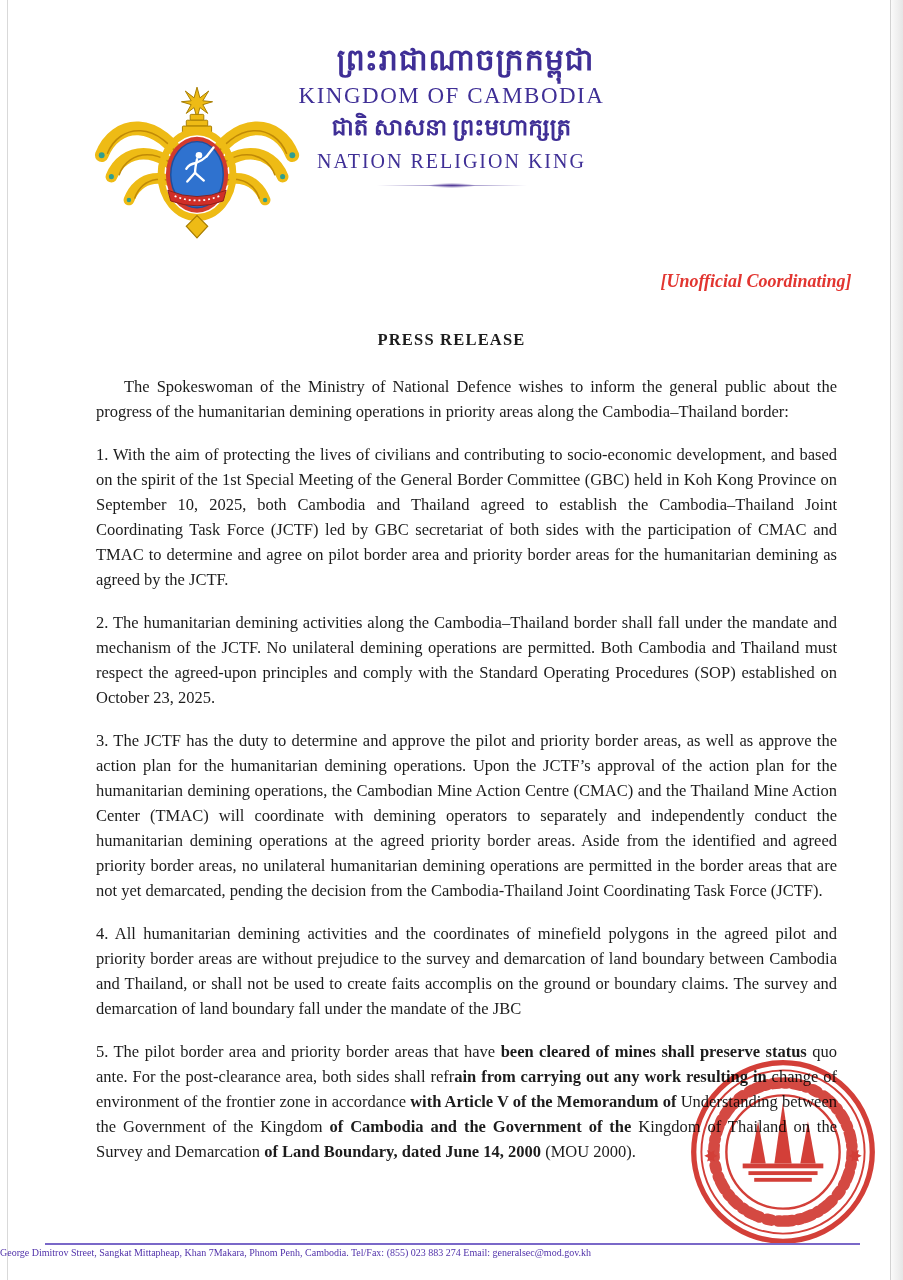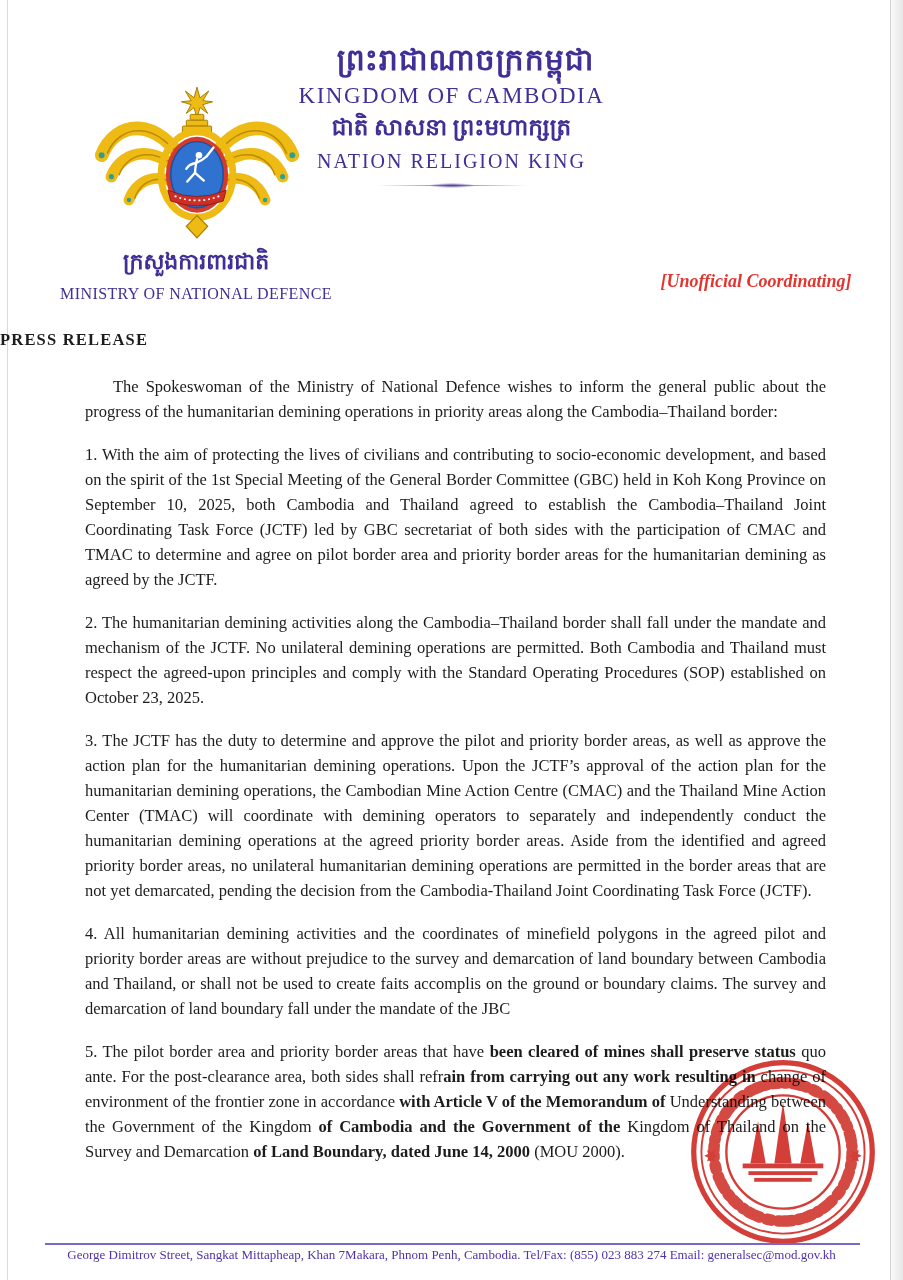--- a/index.html
+++ b/index.html
@@ -72,28 +72,28 @@
 
   .translation-note {
     position: absolute; left: 641px; top: 271px; width: 230px;
     color: var(--red, #e23530);
     font-style: italic; font-weight: bold; font-size: 18px;
     text-align: center;
   }
 
   .press-title {
     position: absolute; left: 0; right: 0; top: 330px;
-    text-align: left;
+    text-align: center;
     font-size: 16.5px; font-weight: bold; letter-spacing: 1.2px;
     color: var(--ink, #1b1b1b);
   }
 
   
   .document-body {
-    position: absolute; left: 85px; top: 374px; width: 741px;
+    position: absolute; left: 96px; top: 374px; width: 741px;
     font-size: 16.5px; line-height: 25px;
     color: var(--ink, #1b1b1b);
     text-align: justify;
     font-family: Liberation Serif, serif;
   }
   .document-body p.para { margin: 0 0 18px 0; }
   .document-body p.indent { text-indent: 28px; }
   .document-body .bold { font-weight: bold; }
 
   
@@ -104,22 +104,21 @@
     pointer-events: none;
   }
 
   
   .footer-rule {
     position: absolute; left: 45px; width: 815px; top: 1243px; height: 2px;
     background: #7a68c8;
   }
   .footer-address {
     position: absolute; left: 0; right: 0; top: 1247px;
-    text-align: center;
-    font-size: 13px;
+    font-size: 10px;
     color: var(--footer, #5132aa);
   }
 </style>
 </head>
 <body>
 
 <div class="page">
 
   <div class="edge-left"></div>
   <div class="edge-right"></div>
@@ -175,24 +174,20 @@
         <path d="M108,90 l9,8"></path>
       </g>
 
       <path d="M80,108 q30,13 60,0 l-3,11 q-27,10 -54,0 Z" fill="#cf2e27" stroke="#8c1f18" stroke-width="1"></path>
       <path d="M87,114 q23,9 46,0" stroke="#ffffff" stroke-width="1.8" fill="none" stroke-dasharray="2 3"></path>
 
       <path d="M110,134 l-11,11 11,12 11,-12 Z" fill="#eebb15" stroke="#a67c00" stroke-width="1.2"></path>
     </svg>
   </div>
 
-  <div class="ministry-block">
-    <div class="ministry-khmer">ក្រសួងការពារជាតិ</div>
-    <div class="ministry-english">MINISTRY OF NATIONAL DEFENCE</div>
-  </div>
 
   <div class="translation-note">[Unofficial Coordinating]</div>
 
   <div class="press-title">PRESS RELEASE</div>
 
   <div class="document-body">
       <p class="para indent"><span>The Spokeswoman of the Ministry of National Defence wishes to inform the general public about the progress of the humanitarian demining operations in priority areas along the Cambodia–Thailand border:</span></p>
       <p class="para"><span>1. With the aim of protecting the lives of civilians and contributing to socio-economic development, and based on the spirit of the 1st Special Meeting of the General Border Committee (GBC) held in Koh Kong Province on September 10, 2025, both Cambodia and Thailand agreed to establish the Cambodia–Thailand Joint Coordinating Task Force (JCTF) led by GBC secretariat of both sides with the participation of CMAC and TMAC to determine and agree on pilot border area and priority border areas for the humanitarian demining as agreed by the JCTF.</span></p>
       <p class="para"><span>2. The humanitarian demining activities along the Cambodia–Thailand border shall fall under the mandate and mechanism of the JCTF. No unilateral demining operations are permitted. Both Cambodia and Thailand must respect the agreed-upon principles and comply with the Standard Operating Procedures (SOP) established on October 23, 2025.</span></p>
       <p class="para"><span>3. The JCTF has the duty to determine and approve the pilot and priority border areas, as well as approve the action plan for the humanitarian demining operations. Upon the JCTF’s approval of the action plan for the humanitarian demining operations, the Cambodian Mine Action Centre (CMAC) and the Thailand Mine Action Center (TMAC) will coordinate with demining operators to separately and independently conduct the humanitarian demining operations at the agreed priority border areas. Aside from the identified and agreed priority border areas, no unilateral humanitarian demining operations are permitted in the border areas that are not yet demarcated, pending the decision from the Cambodia-Thailand Joint Coordinating Task Force (JCTF).</span></p>

